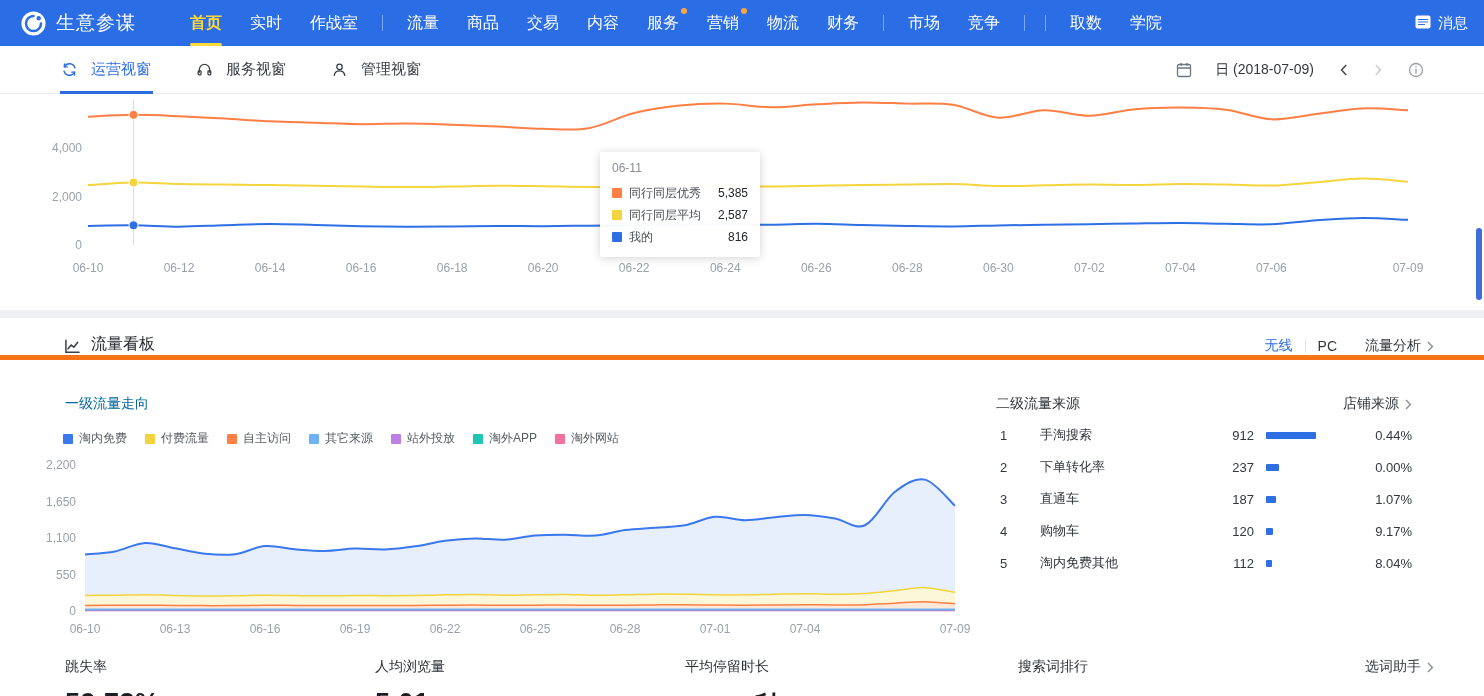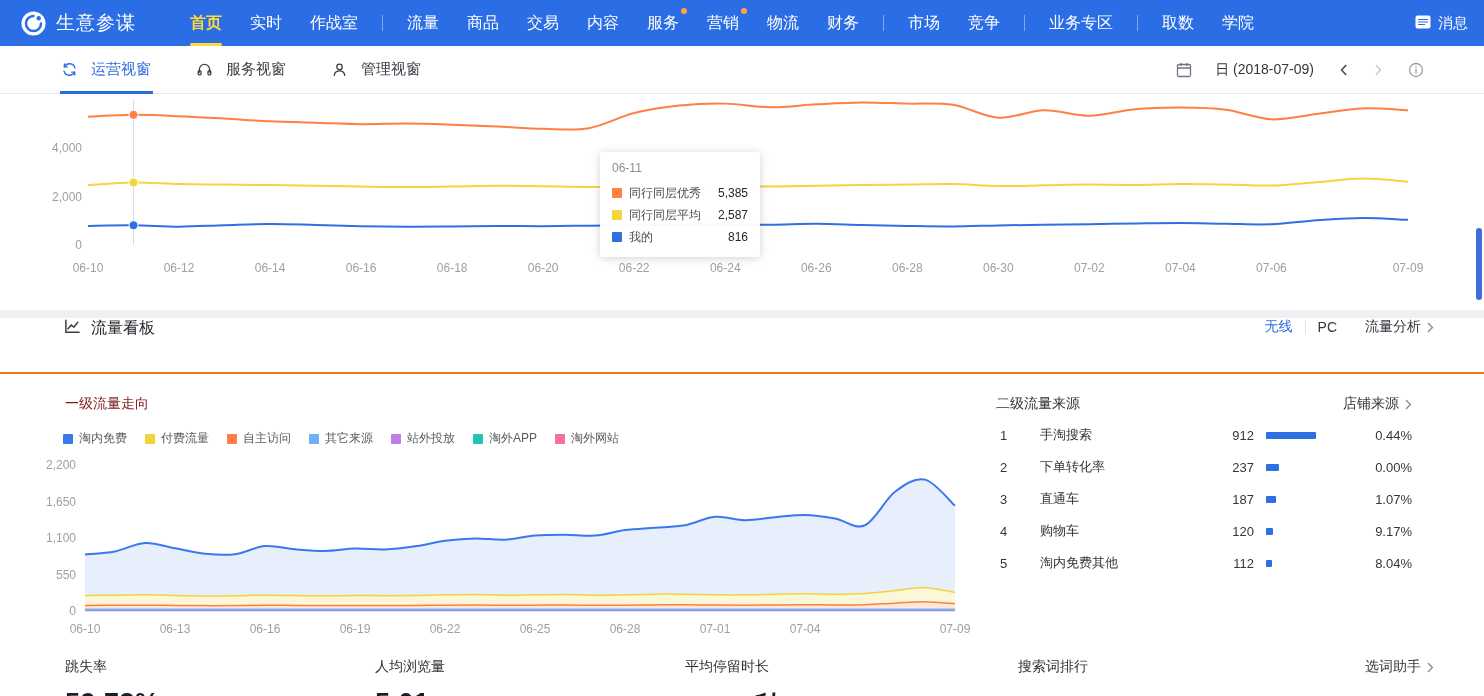--- a/index.html
+++ b/index.html
@@ -38,31 +38,31 @@
   svg .tick{font-size:12px;fill:#9aa1a9;font-family:"Liberation Sans","DejaVu Sans",sans-serif}
 
   .tooltip{position:absolute;left:600px;top:58px;width:160px;background:rgba(255,255,255,.97);box-shadow:0 1px 10px rgba(0,0,0,.18);border-radius:3px;padding:9px 12px;z-index:5}
   .tt-title{font-size:12px;color:#8a8f96;margin-bottom:7px}
   .tt-row{display:flex;align-items:center;height:22px;font-size:12px;color:#4a4f55}
   .tt-sq{width:10px;height:10px;border-radius:1px;margin-right:7px;flex:none}
   .tt-val{margin-left:auto;color:#23262b}
 
   
   .board{position:absolute;left:0;top:318px;width:1484px;height:430px}
-  .board-head{display:flex;align-items:flex-start;height:56px;padding:0 50px 0 64px;border-bottom:2px solid #f97316}
+  .board-head{display:flex;align-items:flex-end;height:42px;padding:0 50px 0 64px;border-bottom:5px solid #f97316}
   .bh-ic{display:flex;margin-right:10px}
   .bh-title{font-size:16px;color:#26292e;font-weight:500}
   .bh-right{margin-left:auto;display:flex;align-items:center}
   .tg{font-size:14px;color:#33373c;cursor:pointer}
   .tg.active{color:#2b6de0}
   .tg-div{width:1px;height:14px;background:#e1e3e6;margin:0 12px}
   .bh-link{display:inline-flex;align-items:center;gap:6px;font-size:14px;color:#33373c;cursor:pointer;margin-left:28px}
   .lnk-chev{display:flex}
 
-  .lv1-title{position:absolute;left:65px;top:77px;font-size:14px;color:#7f1d1d;font-weight:500}
+  .lv1-title{position:absolute;left:65px;top:77px;font-size:14px;color:#0369a1;font-weight:500}
   .legend{position:absolute;left:63px;top:112px;display:flex;align-items:center;gap:18px}
   .lg-item{display:inline-flex;align-items:center;font-size:12px;color:#565b61;cursor:pointer}
   .lg-sq{width:10px;height:10px;border-radius:1px;margin-right:6px}
   .area-svg{position:absolute;left:0;top:133px}
 
   .lv2{position:absolute;left:996px;top:77px;width:416px}
   .lv2-head{display:flex;justify-content:space-between;align-items:center}
   .lv2-head .bh-link{margin-left:0}
   .sec-title{font-size:14px;color:#2f3338;font-weight:500}
   .t-head{display:grid;grid-template-columns:44px 1fr 120px 96px;margin-top:24px;font-size:13px;color:#9aa1a9}
@@ -137,23 +137,20 @@
           <span>财务</span>
         </div>
         <span class="nav-divider"></span>
         <div class="nav-item">
           <span>市场</span>
         </div>
         <div class="nav-item">
           <span>竞争</span>
         </div>
         <span class="nav-divider"></span>
-        <div class="nav-item">
-          <span>业务专区</span>
-        </div>
         <span class="nav-divider"></span>
         <div class="nav-item">
           <span>取数</span>
         </div>
         <div class="nav-item">
           <span>学院</span>
         </div>
       </nav>
     <div class="msg">
       <span class="msg-ic">

